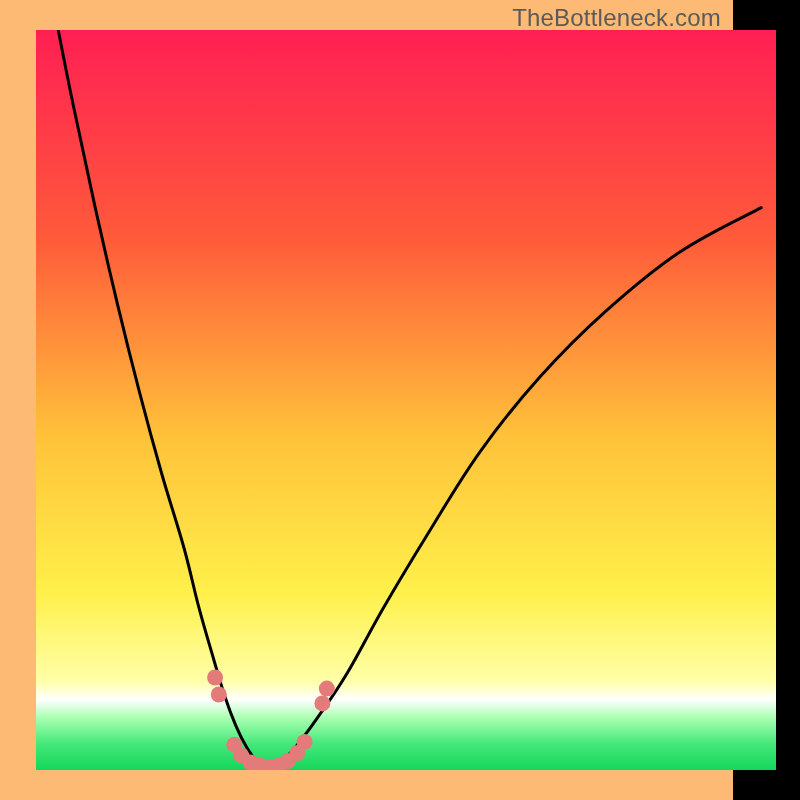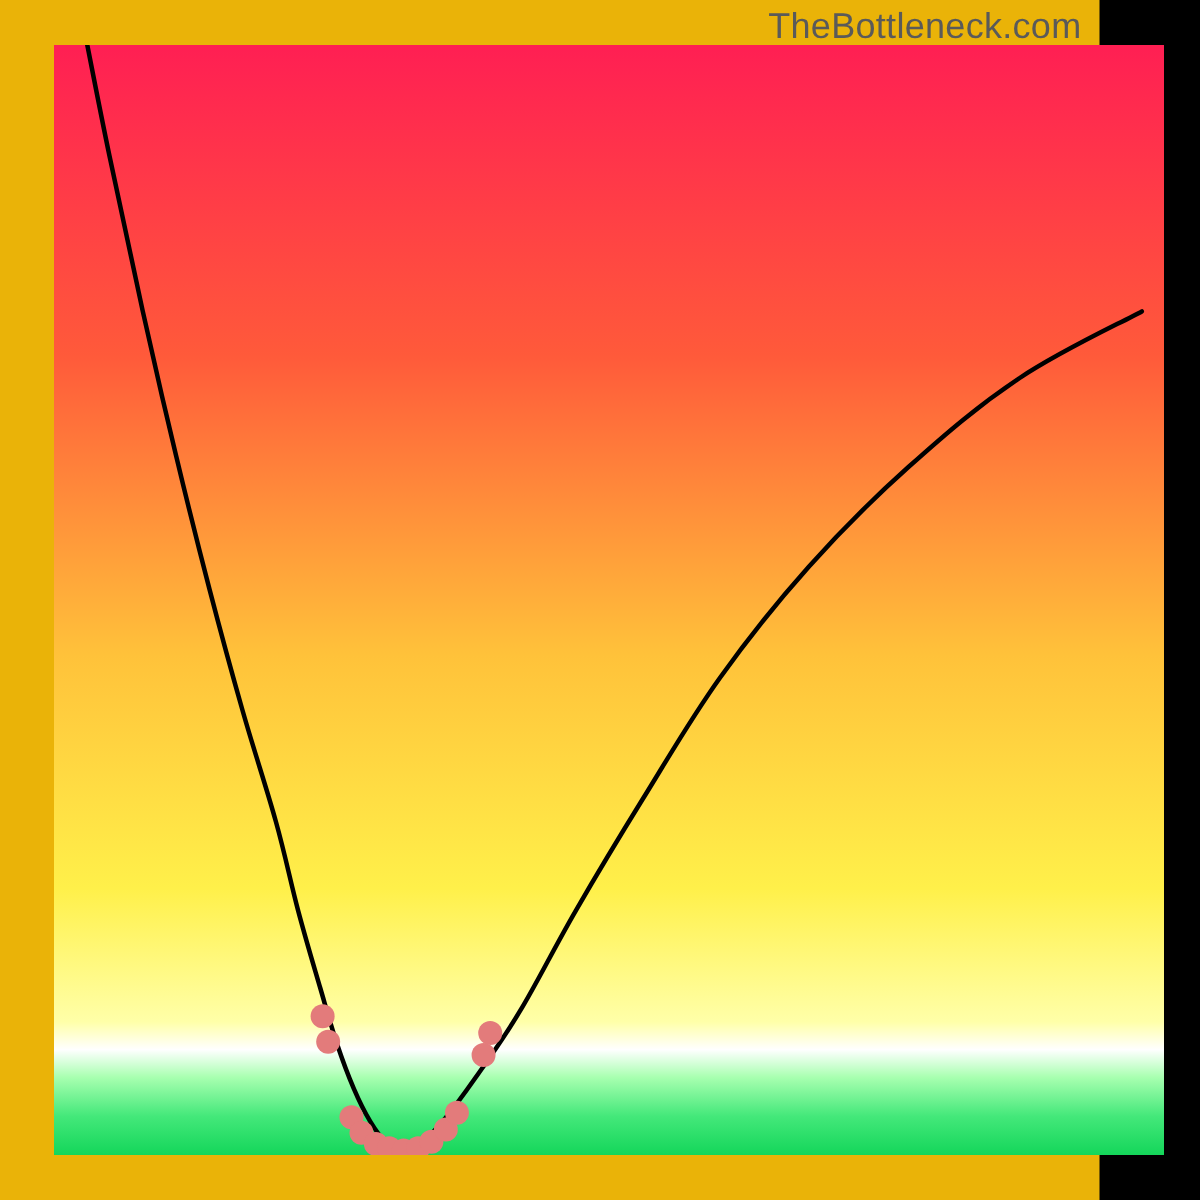--- a/index.html
+++ b/index.html
@@ -10,21 +10,21 @@
     overflow: hidden;
     background: #000;
     font-family: Arial, Helvetica, sans-serif;
   }
   .frame {
     position: absolute;
     left: 0;
     top: 0;
     width: 733px;
     height: 800px;
-    background: #eab308;
+    background: #fdba74;
   }
   .watermark {
     position: absolute;
     top: 4px;
     right: 12px;
     font-size: 24px;
     font-weight: 500;
     color: #5a5a5a;
     letter-spacing: 0.2px;
   }

